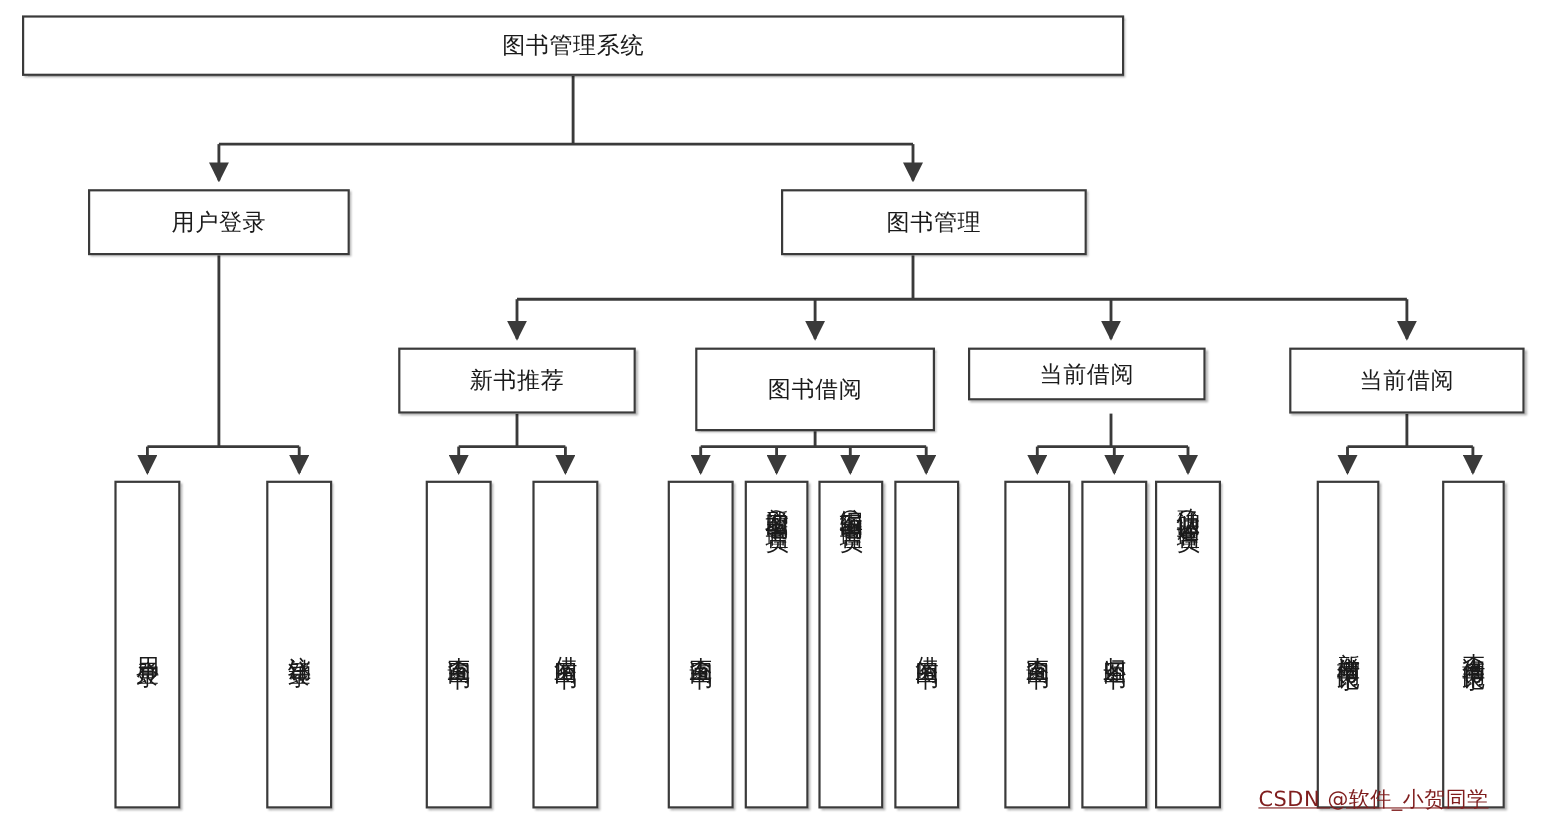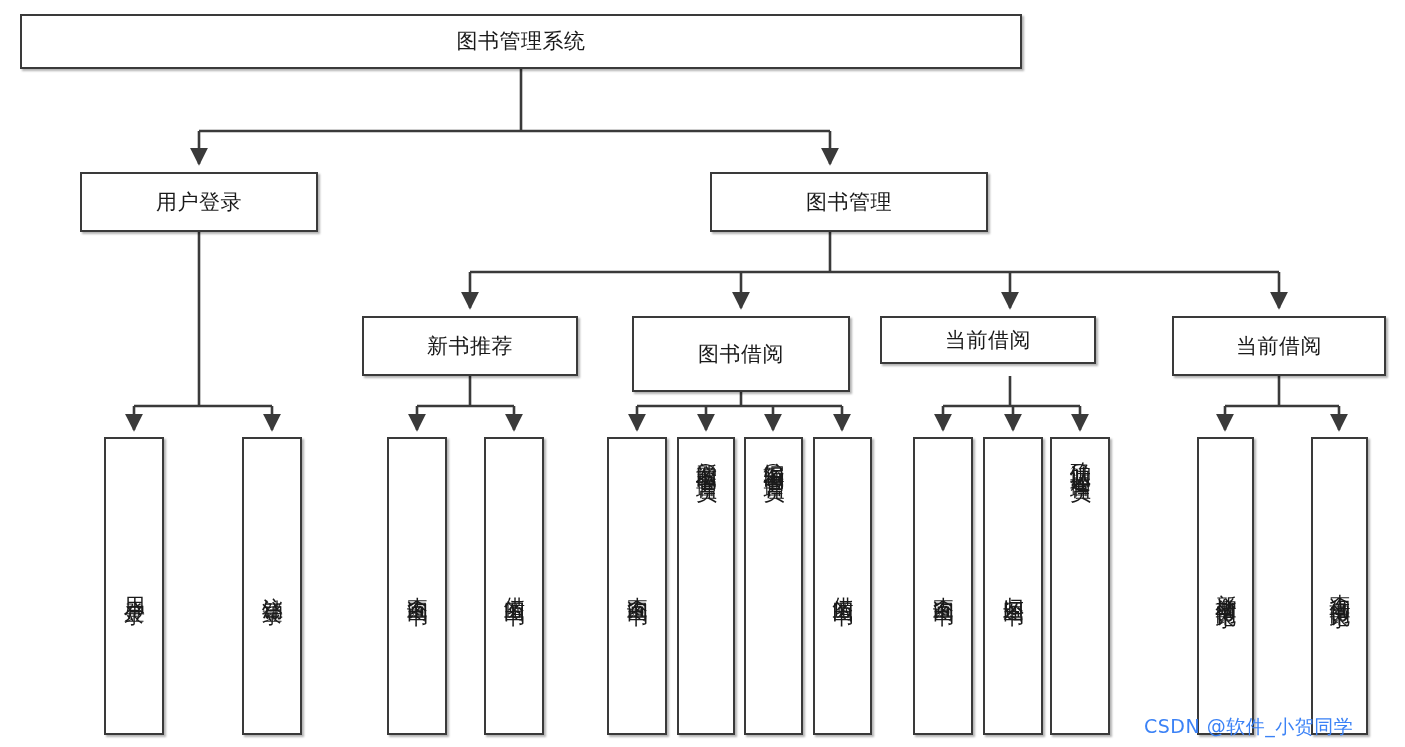--- a/index.html
+++ b/index.html
@@ -182,15 +182,15 @@
   <div class="node vertical" id="node-leaf-10" style="left: 1050px; top: 437px; width: 60px; height: 298px;">
     <span class="node-label">确认归还（管理员）</span>
   </div>
   <div class="node vertical centered" id="node-leaf-11" style="left: 1197px; top: 437px; width: 57px; height: 298px;">
     <span class="node-label">新增借阅记录</span>
   </div>
   <div class="node vertical centered" id="node-leaf-12" style="left: 1311px; top: 437px; width: 57px; height: 298px;">
     <span class="node-label">查询借阅记录</span>
   </div>
 
-  <div class="watermark" id="watermark" style="left: 1144px; top: 714px; color: #3b82f6;">CSDN @软件_小贺同学</div>
+  <div class="watermark" id="watermark" style="left: 1144px; top: 714px; color: #7f1d1d; text-decoration: underline;">CSDN @软件_小贺同学</div>
 
 </div>
 
 </body></html>

